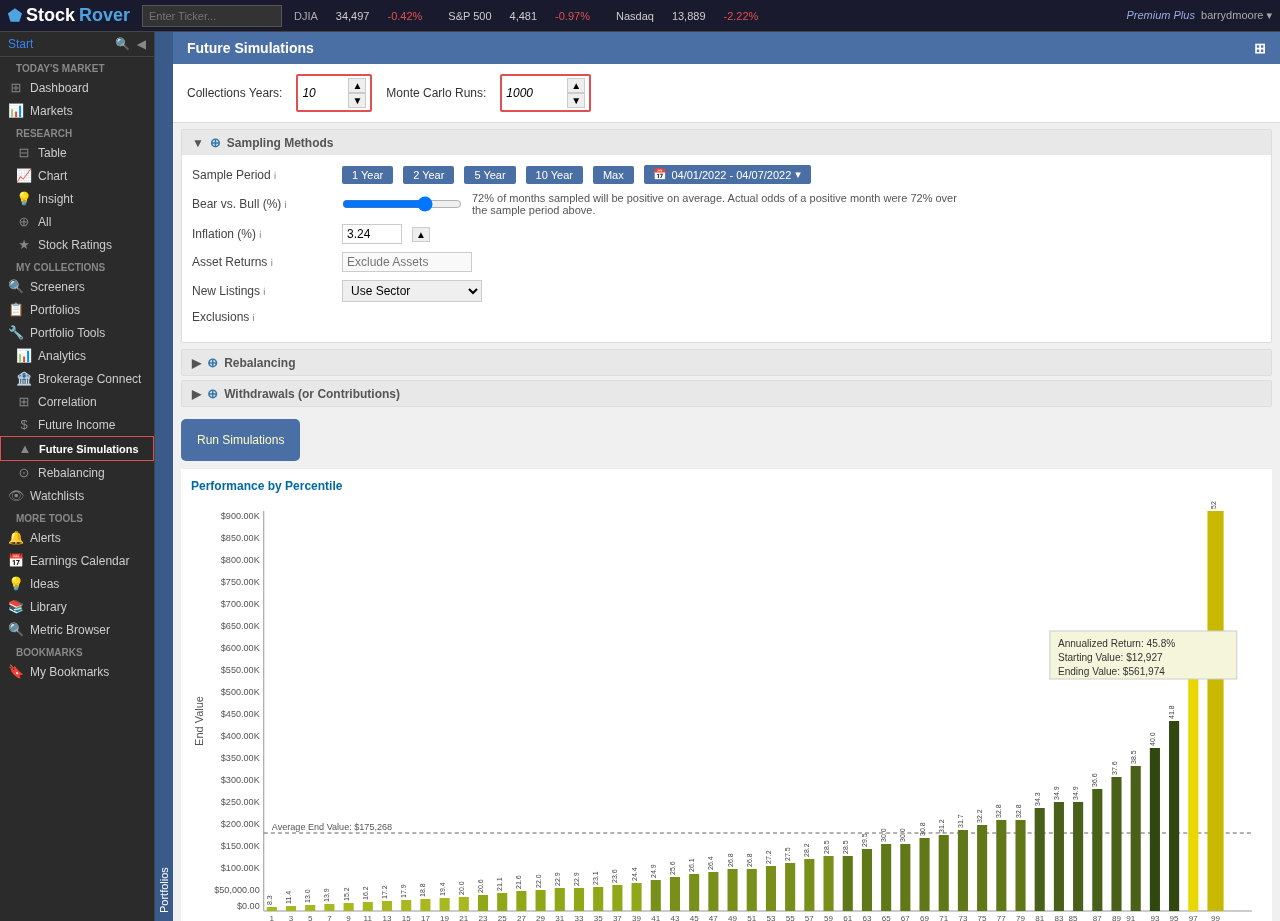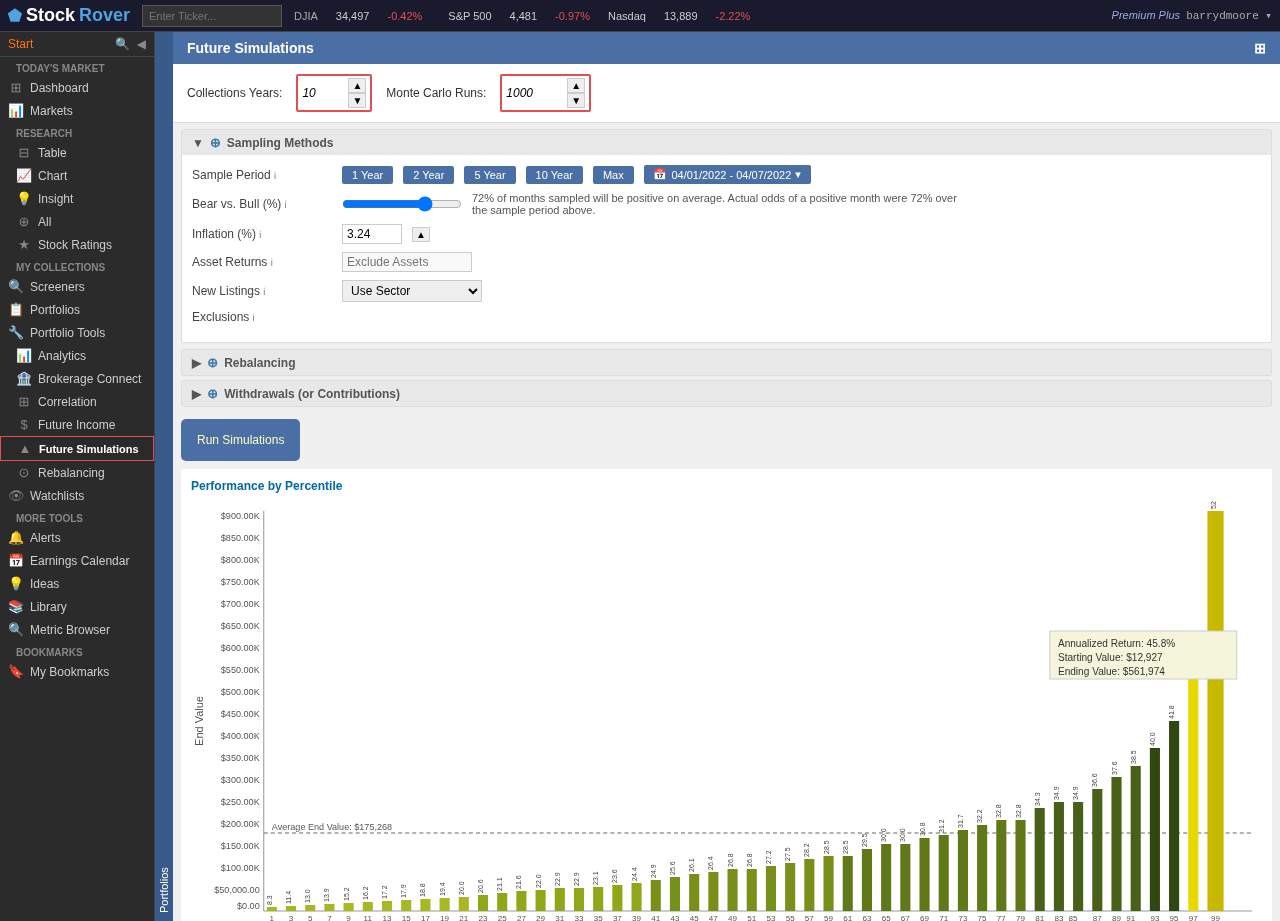--- a/index.html
+++ b/index.html
@@ -203,36 +203,36 @@
       <span class="rover">Rover</span>
   </div>
   <input class="ticker-input" style="background: rgb(51, 51, 51); border: 1px solid rgb(85, 85, 85); color: rgb(204, 204, 204); padding: 2px 6px; font-size: 11px; width: 140px; height: 22px;" type="text" placeholder="Enter Ticker...">
   <div class="market-data">
     <span style="color:#aaa;">DJIA</span>
     <span style="color:#ccc;">34,497</span>
     <span style="color:#e05050;">-0.42%</span>
     <span style="margin-left:8px;">S&amp;P 500</span>
     <span style="color:#ccc;">4,481</span>
     <span style="color:#e05050;">-0.97%</span>
-    <span style="">Nasdaq</span>
+    <span style="margin-left:8px;">Nasdaq</span>
     <span style="color:#ccc;">13,889</span>
     <span style="color:#e05050;">-2.22%</span>
   </div>
   <div class="premium">
     <span style="color:#9ad; font-style:italic;">Premium Plus</span>&nbsp;
-    <span style="cursor:pointer;font-family:Liberation Mono, monospace;">barrydmoore ▾</span>
+    <span style="cursor:pointer;">barrydmoore ▾</span>
   </div>
 </div>
 
 <div id="main">
 
   <div id="sidebar">
 
     <div style="display:flex;align-items:center;padding:5px 8px;border-bottom:1px solid #444;gap:6px;">
-      <span style="color:#f97316;font-size:12px;flex:1;">Start</span>
+      <span style="color:#3b82f6;font-size:12px;flex:1;">Start</span>
       <span style="color:#888;cursor:pointer;">🔍</span>
       <span style="color:#888;cursor:pointer;">◀</span>
     </div>
 
     <div class="sidebar-section-label">Today's Market</div>
     <div class="sidebar-item">
       <span class="sidebar-icon">⊞</span>
       <span>Dashboard</span>
     </div>
     <div class="sidebar-item">

